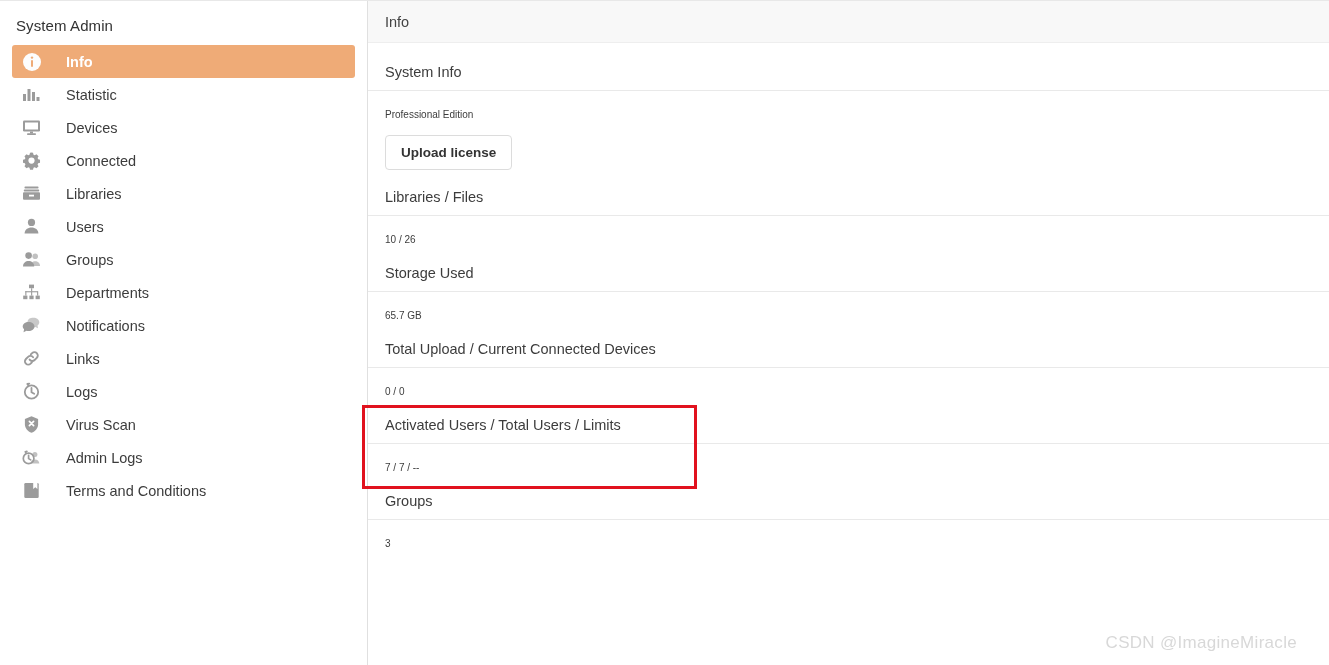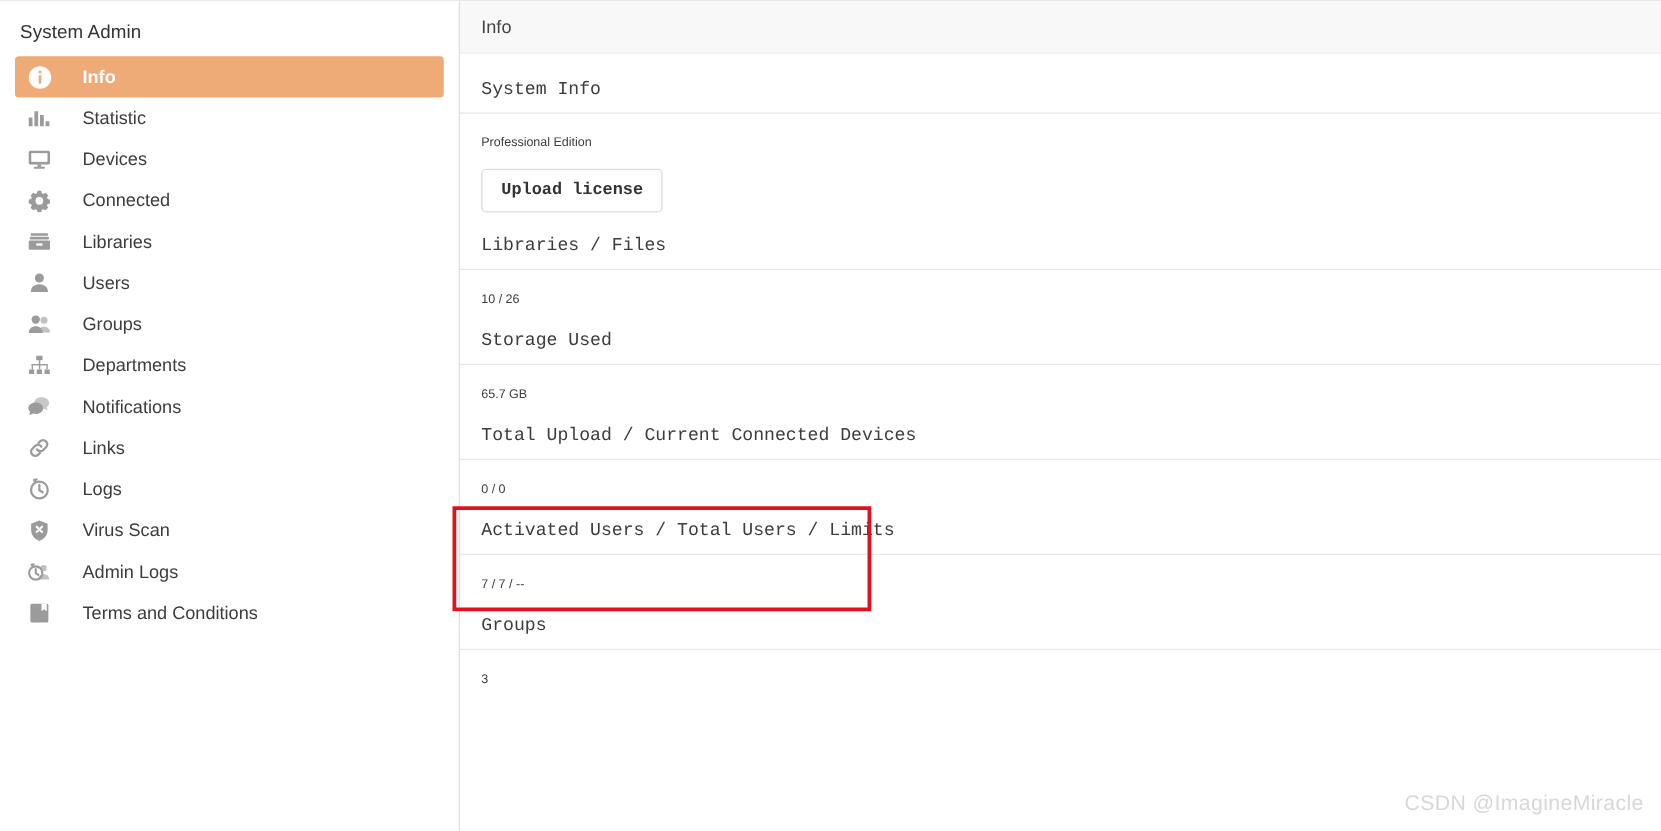--- a/index.html
+++ b/index.html
@@ -92,21 +92,20 @@
     padding: 20px 0 0 0;
   }
   .row { padding: 0 0 0 0; }
   .row-label {
     font-size: 14.5px;
     color: #3c3c3c;
     padding: 0 0 8px 17px;
     border-bottom: 1px solid #e9e9e9;
     margin-right: 0px;
     line-height: 19px;
-    font-family: Liberation Mono, monospace;
   }
   .row-value {
     font-size: 10px;
     color: #3c3c3c;
     padding: 14px 0 0 17px;
     line-height: 19px;
     height: 48px;
   }
   .row.edition .row-value {
     height: auto;
@@ -115,40 +114,40 @@
   .btn-upload {
     margin: 11px 0 0 17px;
     height: 35px;
     padding: 0 15px;
     background: #ffffff;
     border: 1px solid #dcdcdc;
     border-radius: 4px;
     font-size: 13.5px;
     font-weight: bold;
     color: #333333;
-    font-family: Liberation Mono, monospace;
+    font-family: Liberation Sans, sans-serif;
     cursor: pointer;
   }
   .spacer-sm { height: 18px; }
 
   
   .hl-box {
     position: absolute;
     left: -6px;
     top: -11px;
     width: 335px;
     height: 84px;
     border: 3px solid #e1121e;
     pointer-events: none;
   }
   .row.highlighted { position: relative; }
 
   .watermark {
     position: absolute;
-    right: 14px;
+    right: 32px;
     bottom: 12px;
     font-size: 17px;
     color: #d8d8d8;
     letter-spacing: .3px;
     user-select: none;
   }
   svg { display: block; }
 </style>
 </head>
 <body>

